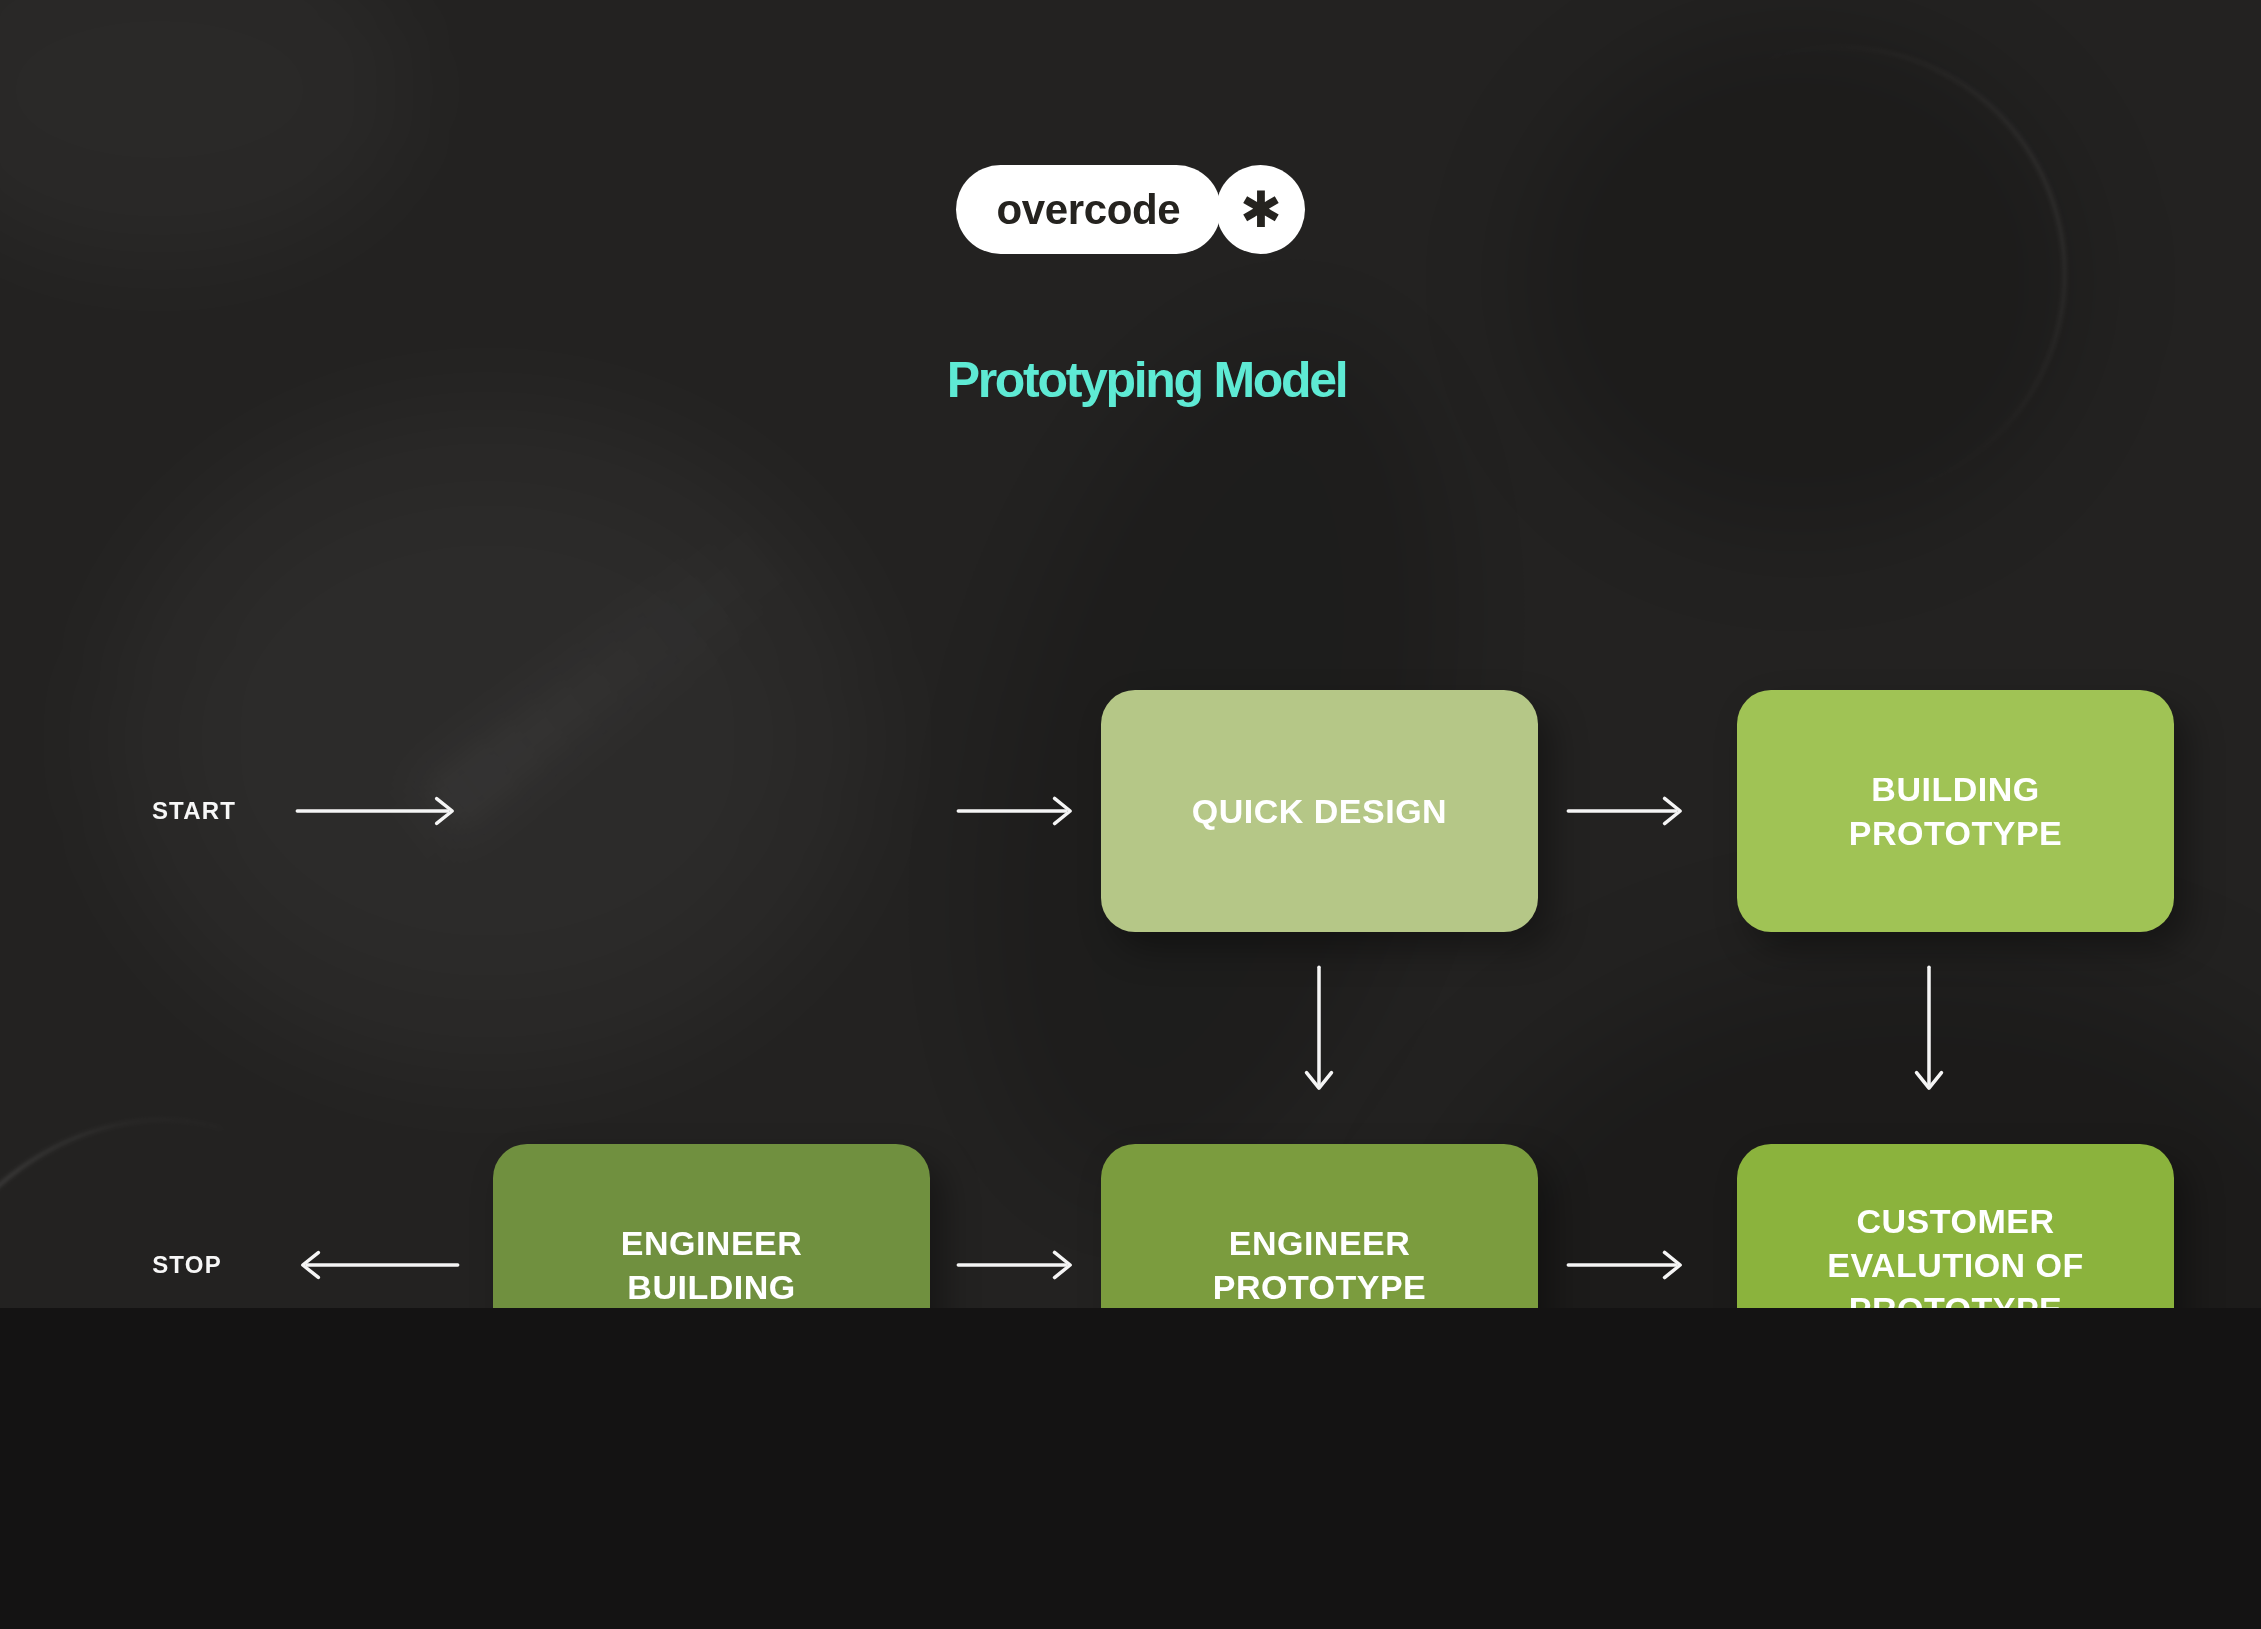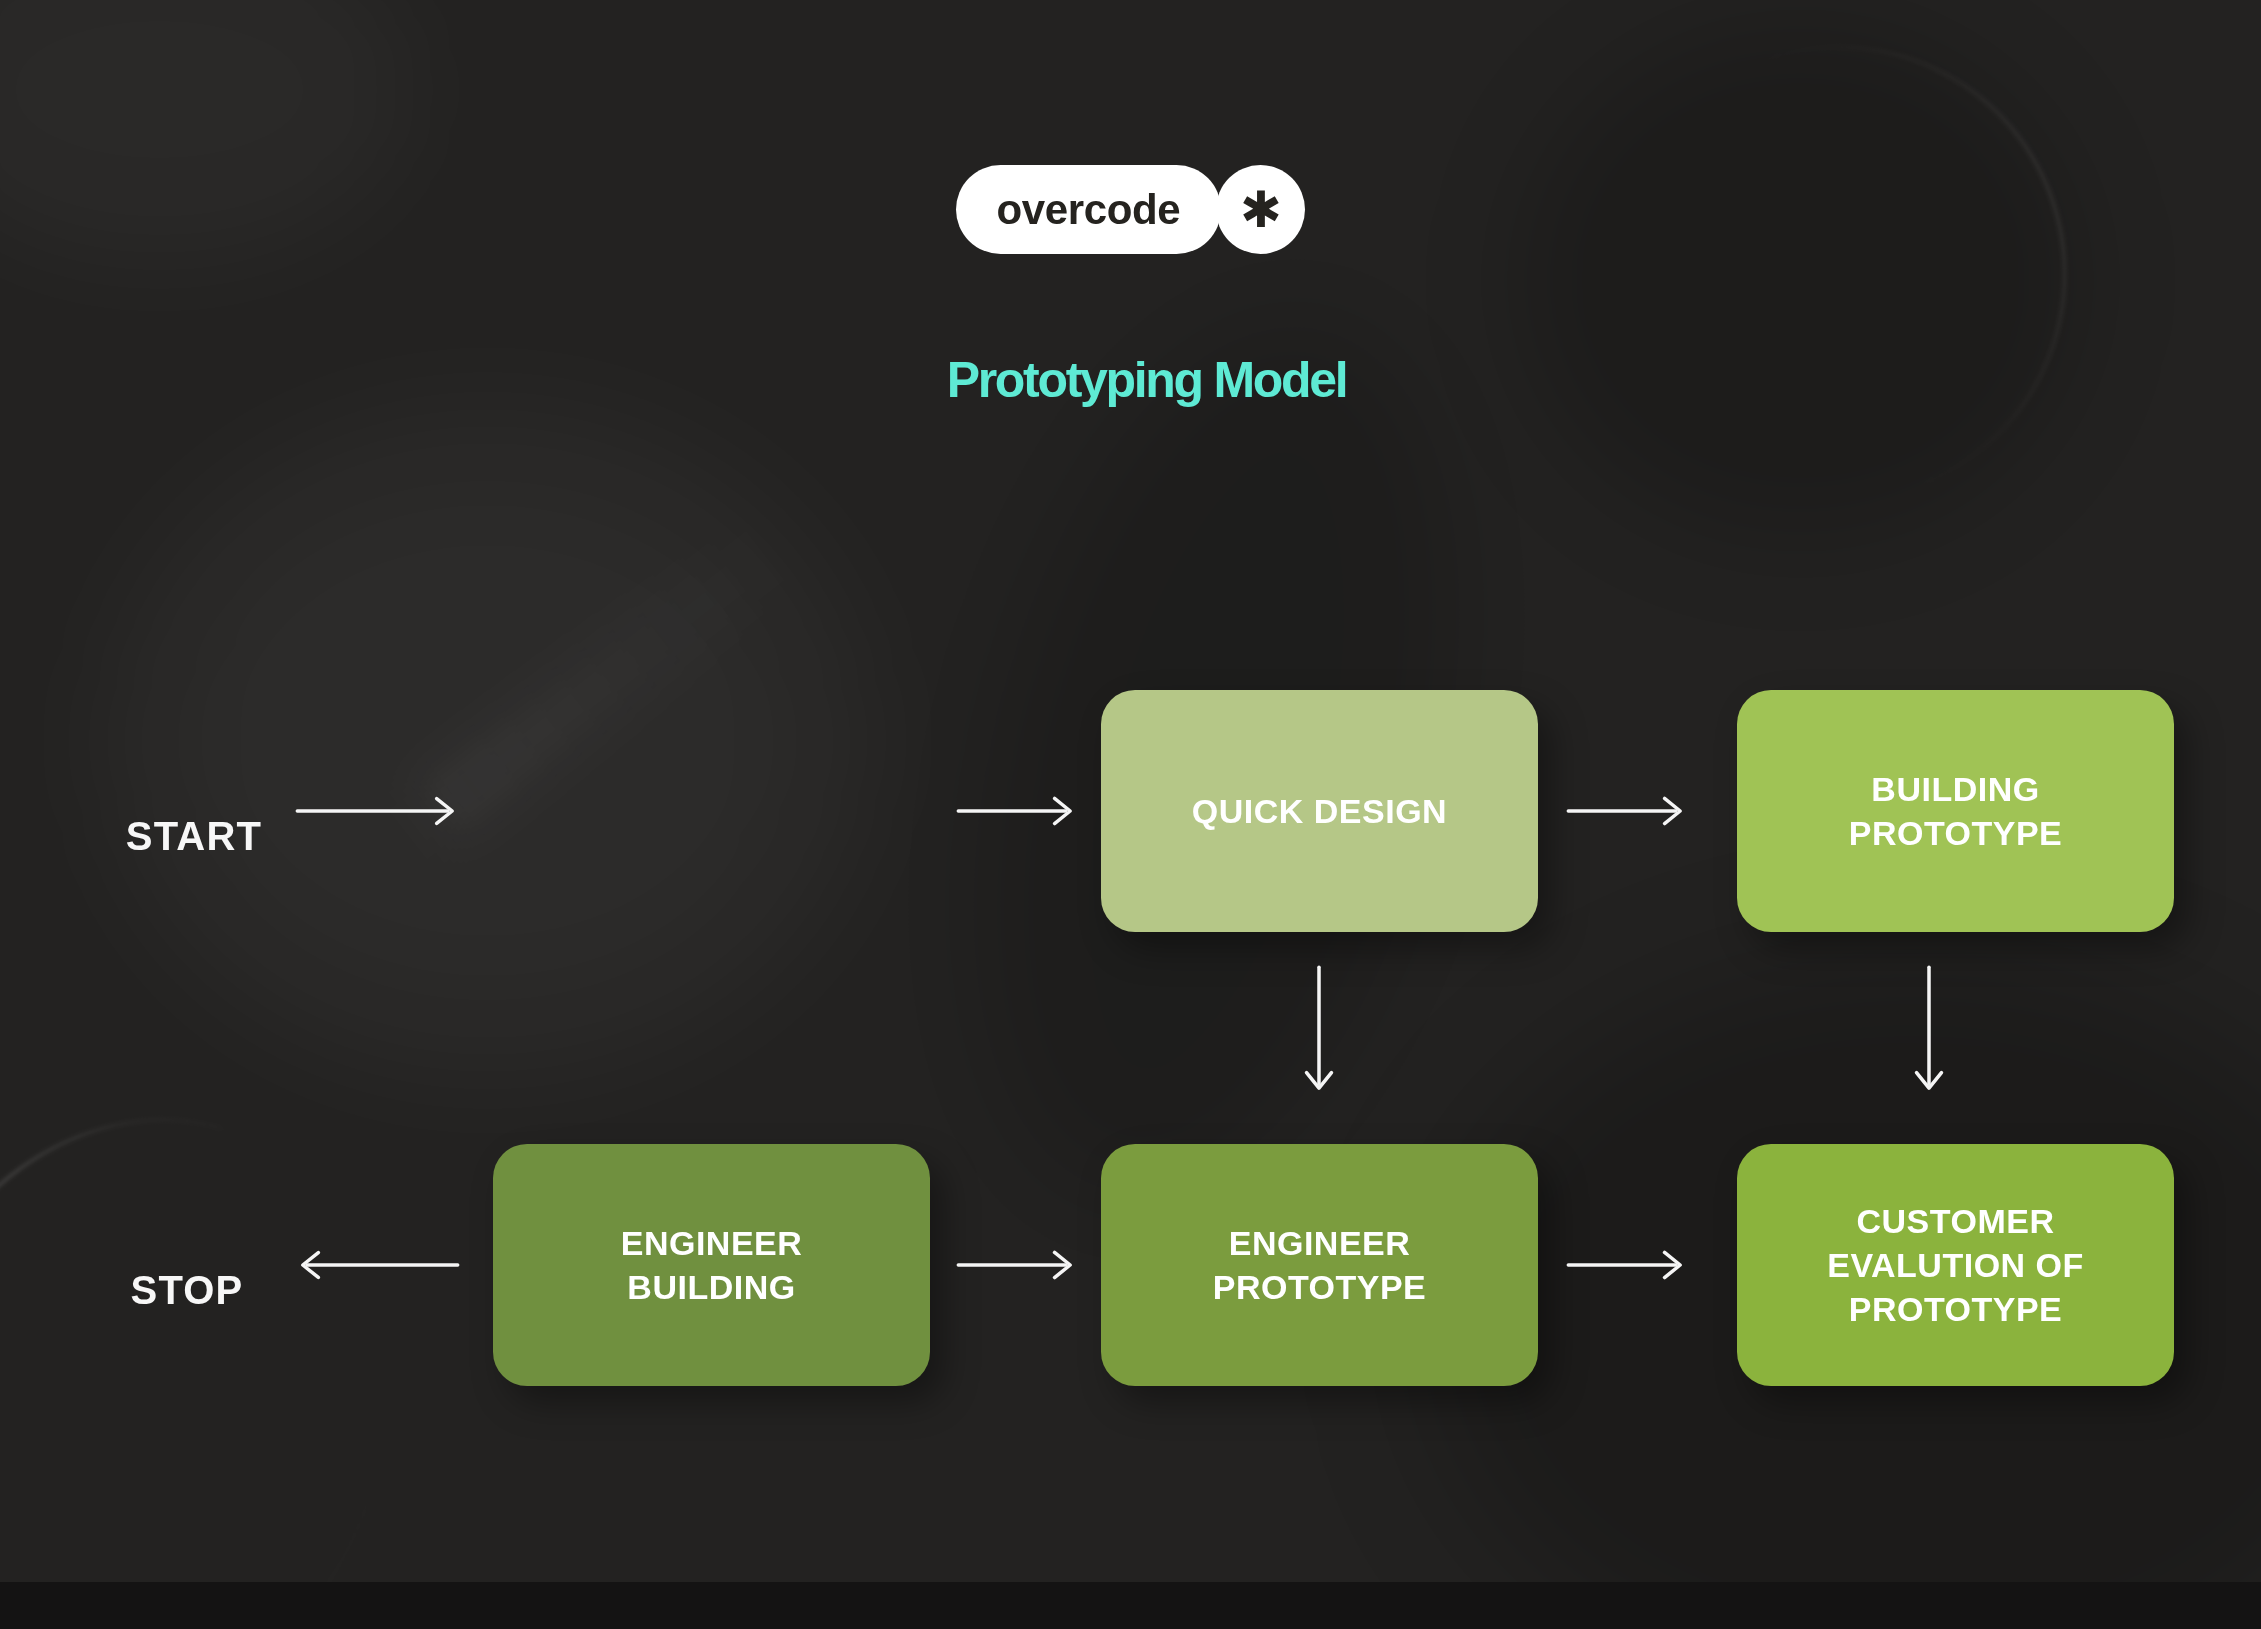--- a/index.html
+++ b/index.html
@@ -1,17 +1,17 @@
 <!DOCTYPE html>
 <html style="font-size:12.5px"><head>
 <meta charset="utf-8">
 <style>
   html,body{margin:0;padding:0;background:#141313;}
   .canvas{
-    position:relative;width:2261px;height:1582px;overflow:hidden;
+    position:relative;width:2261px;height:1308px;overflow:hidden;
     font-family:"Liberation Sans","DejaVu Sans",sans-serif;
   }
   
   .shape{position:absolute;pointer-events:none;}
   .sh-top-right-disc{left:1520px;top:23.4px;width:561px;height:515px;border-radius:50%;
     background:rgba(0,0,0,.17);filter:blur(47px);}
   .sh-left-glow{left:117px;top:421px;width:741px;height:639px;border-radius:50%;
     background:rgba(255,255,255,.045);filter:blur(74px);}
   .sh-center-dark{left:998px;top:312px;width:437px;height:897px;border-radius:50%;
     background:rgba(0,0,0,.16);filter:blur(55px);transform:rotate(14deg);}
@@ -40,21 +40,21 @@
     font-size:50px;font-weight:800;letter-spacing:-2.3px;color:#5eead4;}
   
   .box{position:absolute;width:437px;height:242px;border-radius:34px;box-sizing:border-box;
     display:flex;align-items:center;justify-content:center;text-align:center;
     padding:0 50px;color:#ffffff;font-size:34px;font-weight:700;line-height:1.3;letter-spacing:0.5px;
     box-shadow:14px 17px 34px rgba(0,0,0,.35);}
   .r1{top:690px;} .r2{top:1144px;}
   .c1{left:493px;} .c2{left:1101px;} .c3{left:1737px;}
   
   .endpoint{position:absolute;width:172px;text-align:center;color:#f7f7f7;
-    font-size:40px;font-weight:700;letter-spacing:1.2px;line-height:44px;margin-top:25px;}
+    font-size:24px;font-weight:700;letter-spacing:1.2px;line-height:44px;}
   .start-pos{left:108px;top:789px;}
   .stop-pos{left:101px;top:1243px;}
   
   .arrow{position:absolute;overflow:visible;}
   .arrow path{stroke:#f5f5f5;stroke-width:4.5;stroke-linecap:round;stroke-linejoin:round;fill:none;}
 </style>
 </head>
 <body>
 
 <div class="canvas" style="background: rgb(35, 34, 33);">

